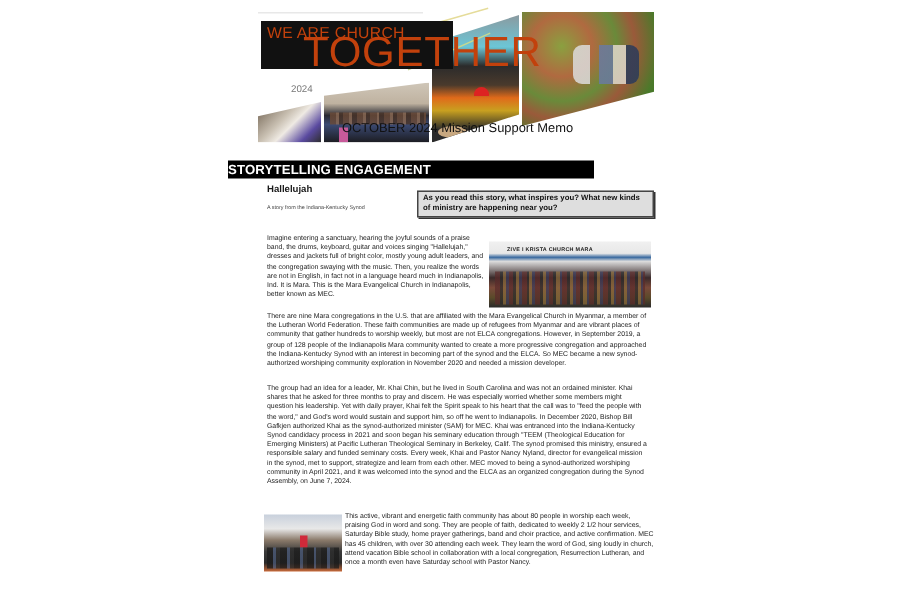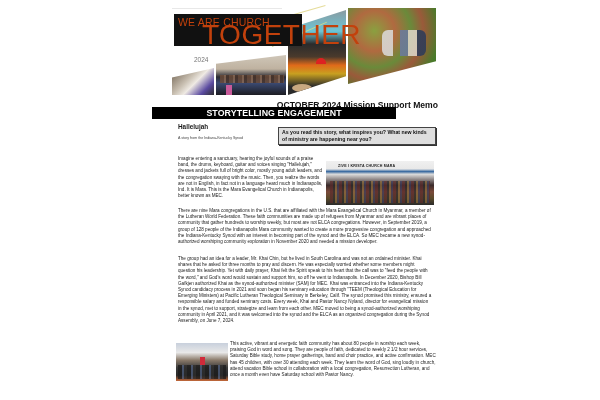--- a/index.html
+++ b/index.html
@@ -20,22 +20,22 @@
     .ph2 { left: 44px; top: 55px; width: 70px; height: 40px; background: linear-gradient(180deg,#cfc6b8 0%,#bfb2a0 35%,#2a2a32 55%,#3b4a72 70%,#1c1c22 100%); clip-path: polygon(0 22%, 100% 0, 100% 100%, 0 100%); }
     .ph2 .faces { position: absolute; left: 4px; top: 20px; width: 64px; height: 8px; background: repeating-linear-gradient(90deg,#6b4a36 0 4px,#8d6a52 4px 6px,#4a3428 6px 9px); opacity: 0.8; }
     .ph2 .pink { position: absolute; left: 10px; top: 30px; width: 6px; height: 10px; background: #c85a9a; }
     .ph3 { left: 116px; top: 10px; width: 58px; height: 85px; background: linear-gradient(180deg,#8a9aa0 0%,#6cc6d6 25%,#2b2b2b 40%,#4a3a2c 55%,#e06a1a 65%,#c8a020 75%,#2a2a2a 90%); clip-path: polygon(0 22%, 100% 0, 100% 78%, 0 100%); }
     .ph3 .red { position: absolute; left: 28px; top: 48px; width: 10px; height: 6px; background: #d22; border-radius: 5px 5px 0 0; }
     .ph3 .drum { position: absolute; left: 4px; top: 74px; width: 20px; height: 8px; background: #c8a880; border-radius: 50%; }
     .ph4 { left: 176px; top: 8px; width: 88px; height: 76px; background: radial-gradient(circle at 30% 30%,#8aa040 0%,#b06a40 25%,#6a8a3a 45%,#9a5a3a 60%,#4a7a2a 80%,#3a6a24 100%); clip-path: polygon(0 0, 100% 0, 100% 70%, 0 100%); }
     .ph4 .people { position: absolute; left: 34px; top: 22px; width: 44px; height: 26px; background: linear-gradient(90deg,#dcdcdc 0 25%,transparent 25% 40%,#6a7aa0 40% 60%,#e0d8cc 60% 80%,#2a3a5a 80% 100%); opacity: 0.85; border-radius: 6px; }
 
     
-    .memo { position: absolute; left: 0; top: 100px; width: 266px; text-align: right; font-size: 8.6px; font-weight: bold; color: #111; }
-    .banner { position: absolute; left: -20px; top: 107px; width: 244px; height: 12px; background: #000; color: #fff; text-align: center; font-size: 8.8px; font-weight: bold; line-height: 12px; letter-spacing: 0.1px; }
+    .memo { position: absolute; left: 0; top: 80px; width: 266px; text-align: center; font-size: 8.6px; font-weight: normal; color: #111; }
+    .banner { position: absolute; left: -20px; top: 107px; width: 244px; height: 12px; background: #000; color: #fff; text-align: left; font-size: 8.8px; font-weight: bold; line-height: 12px; letter-spacing: 0.1px; }
     .hallelujah { position: absolute; left: 6px; top: 123px; font-size: 6.4px; font-weight: bold; }
     .byline { position: absolute; left: 6px; top: 136px; font-size: 3.6px; color: #444; }
     .callout { position: absolute; left: 106px; top: 127px; width: 158px; height: 18px; background: #dedede; border: 1px solid #444; box-shadow: 1px 1px 0 #333; font-size: 5.2px; font-weight: bold; line-height: 7px; padding: 1px 3px; box-sizing: border-box; color: #111; }
 
     .para { position: absolute; font-size: 4.6px; line-height: 6.2px; color: #222; text-align: left; }
     .p1 { left: 6px; top: 156px; width: 148px; }
     .p2 { left: 6px; top: 208px; width: 254px; }
     .p3 { left: 6px; top: 256px; width: 254px; }
     .p4 { left: 58px; top: 341px; width: 206px; }
 

